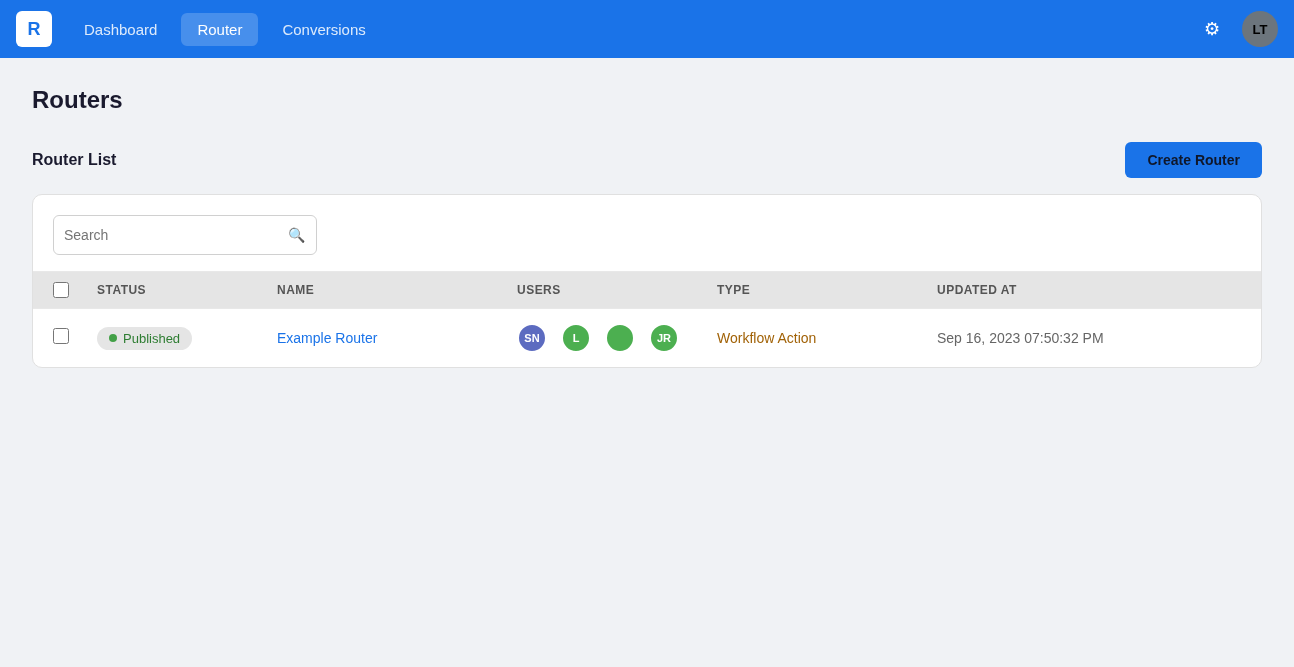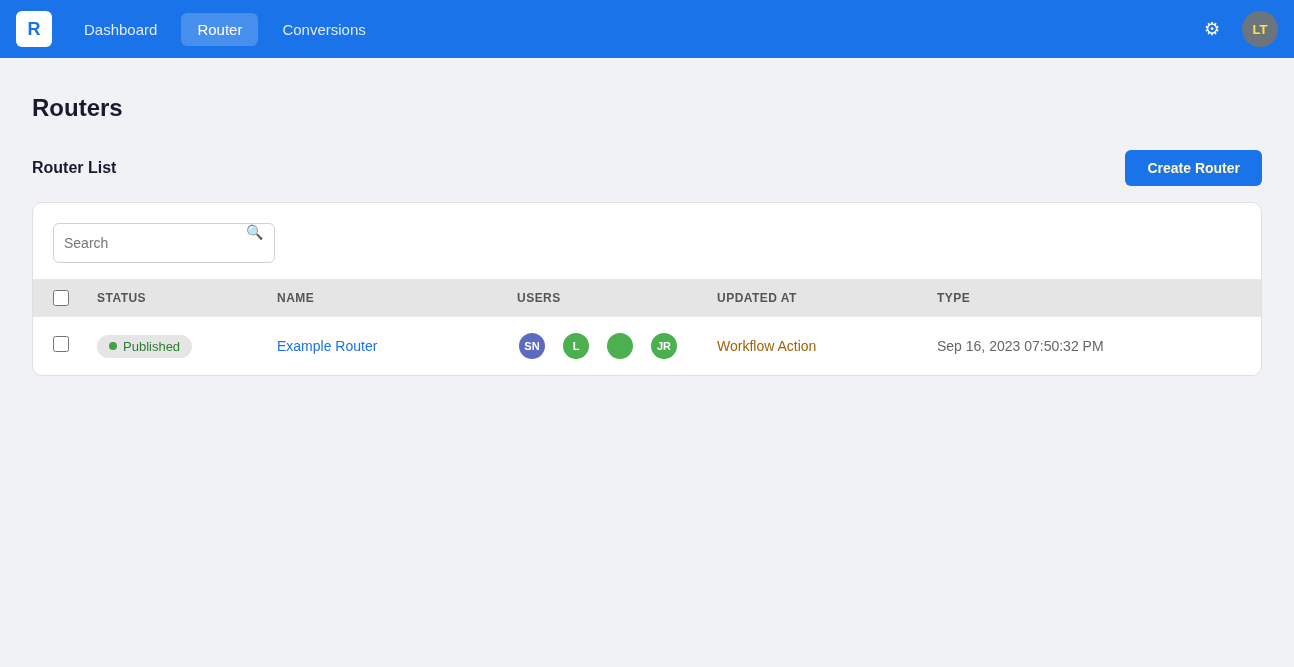--- a/index.html
+++ b/index.html
@@ -42,71 +42,72 @@
       cursor: pointer;
       color: white;
       font-size: 18px;
       margin-right: 4px;
     }
     .nav-avatar {
       width: 36px; height: 36px;
       background: #6c757d;
       border-radius: 50%;
       display: flex; align-items: center; justify-content: center;
-      color: #fde047;
+      color: #000000;
       font-size: 13px;
       font-weight: 600;
       cursor: pointer;
     }
 
     
-    .page { padding: 36px 32px; }
+    .page { padding: 28px 32px; }
     .page-title {
       font-size: 24px;
       font-weight: 700;
       color: #1a1a2e;
       margin-bottom: 28px;
     }
     .section-header {
       display: flex;
       align-items: center;
       justify-content: space-between;
       margin-bottom: 16px;
     }
     .section-title {
       font-size: 16px;
       font-weight: 600;
       color: #1a1a2e;
     }
     .create-btn {
       background: #1a73e8;
-      color: #fef9c3;
+      color: #0f172a;
       border: none;
       border-radius: 6px;
       padding: 10px 22px;
       font-size: 14px;
       font-weight: 600;
       cursor: pointer;
     }
 
     
     .table-card {
       background: white;
       border-radius: 10px;
       border: 1px solid #e0e0e0;
       overflow: hidden;
     }
     .search-bar-wrap {
       padding: 20px 20px 16px;
     }
     .search-input-wrap {
       display: flex;
+      align-items: center;
       border: 1px solid #d0d0d0;
       border-radius: 6px;
-      width: 222px;
+      width: 264px;
       background: white;
       padding: 0 10px;
       height: 40px;
     }
     .search-input-wrap input {
       border: none;
       outline: none;
       flex: 1;
       font-size: 14px;
       color: #444;
@@ -236,22 +237,22 @@
 
     <div class="table-divider"></div>
 
     <div class="table-head">
       <div class="table-head-cell">
         <input type="checkbox" class="row-checkbox" style="">
       </div>
       <div class="table-head-cell">STATUS</div>
       <div class="table-head-cell">NAME</div>
       <div class="table-head-cell">USERS</div>
+      <div class="table-head-cell">TYPE</div>
       <div class="table-head-cell">UPDATED AT</div>
-      <div class="table-head-cell">TYPE</div>
     </div>
 
     <div id="table-body">
         <div class="table-row">
           <div><input type="checkbox" class="row-checkbox" style=""></div>
           <div><span class="status-badge"><span class="status-dot"></span>Published</span></div>
           <div><a class="router-name-link">Example Router</a></div>
           <div class="users-cell">
             <div class="user-avatar" style="background: rgb(92, 107, 192);">SN</div>
             <div class="user-avatar" style="background: rgb(76, 175, 80);">L</div>

